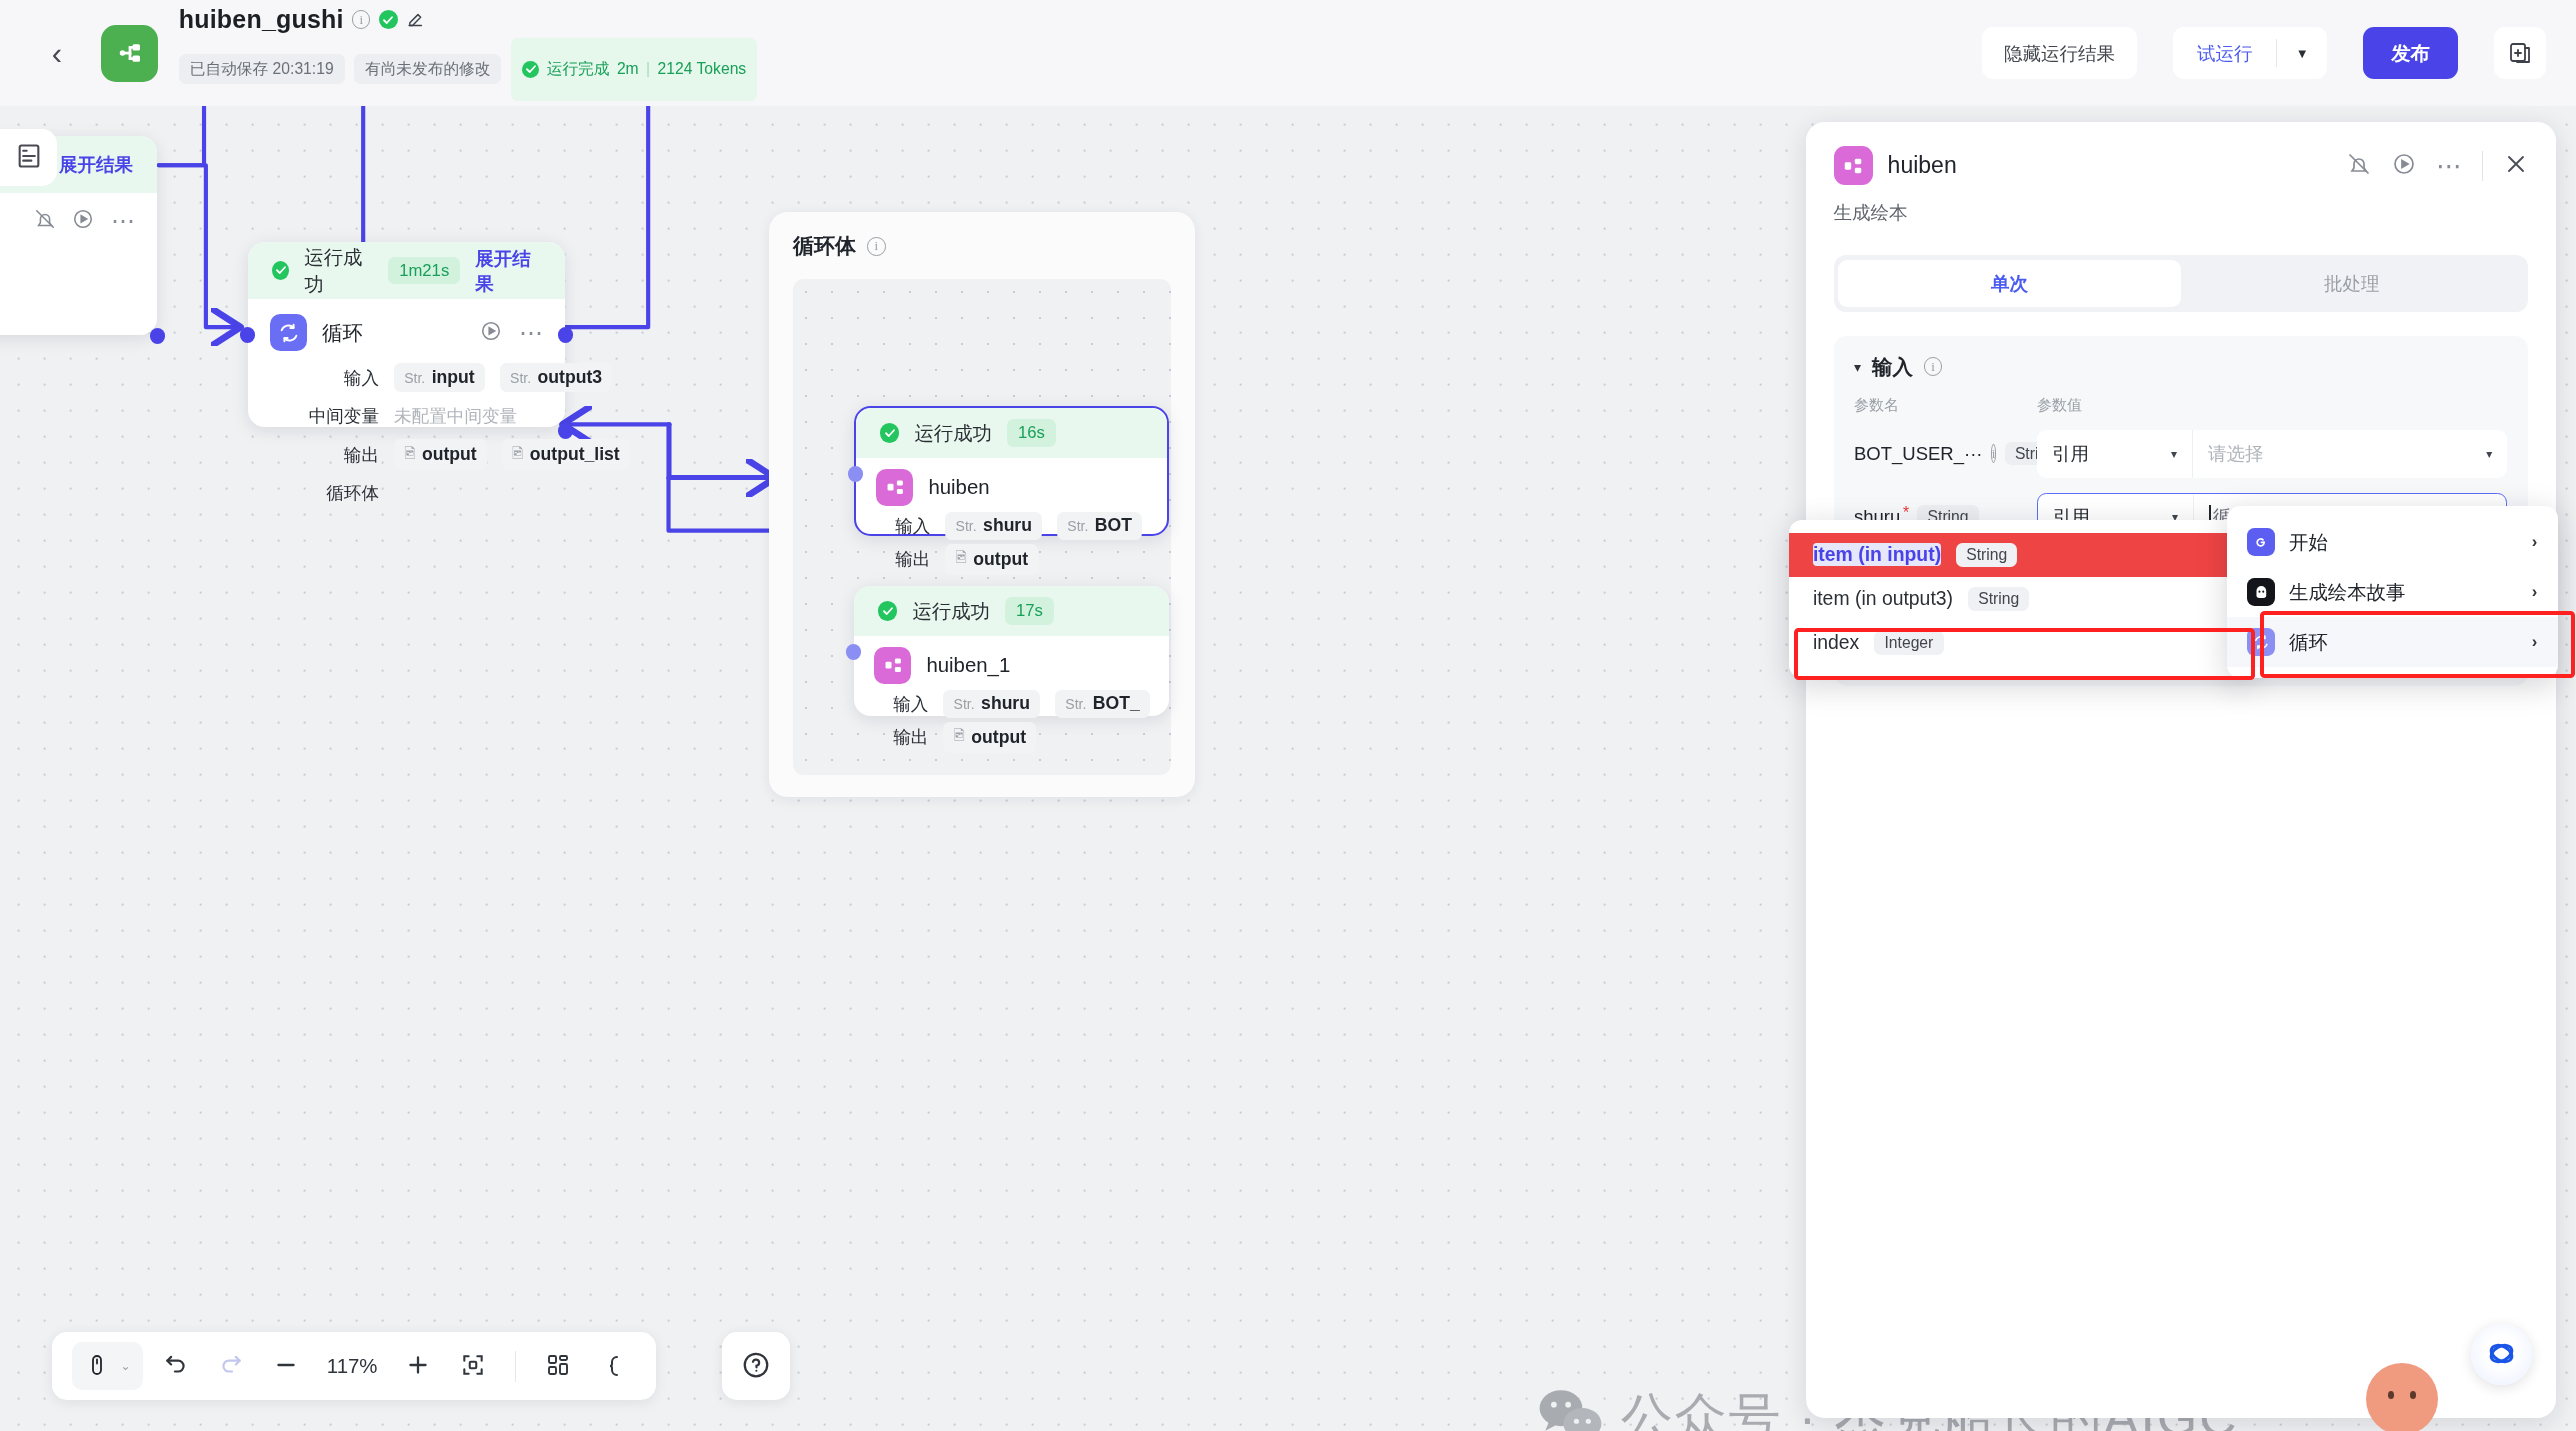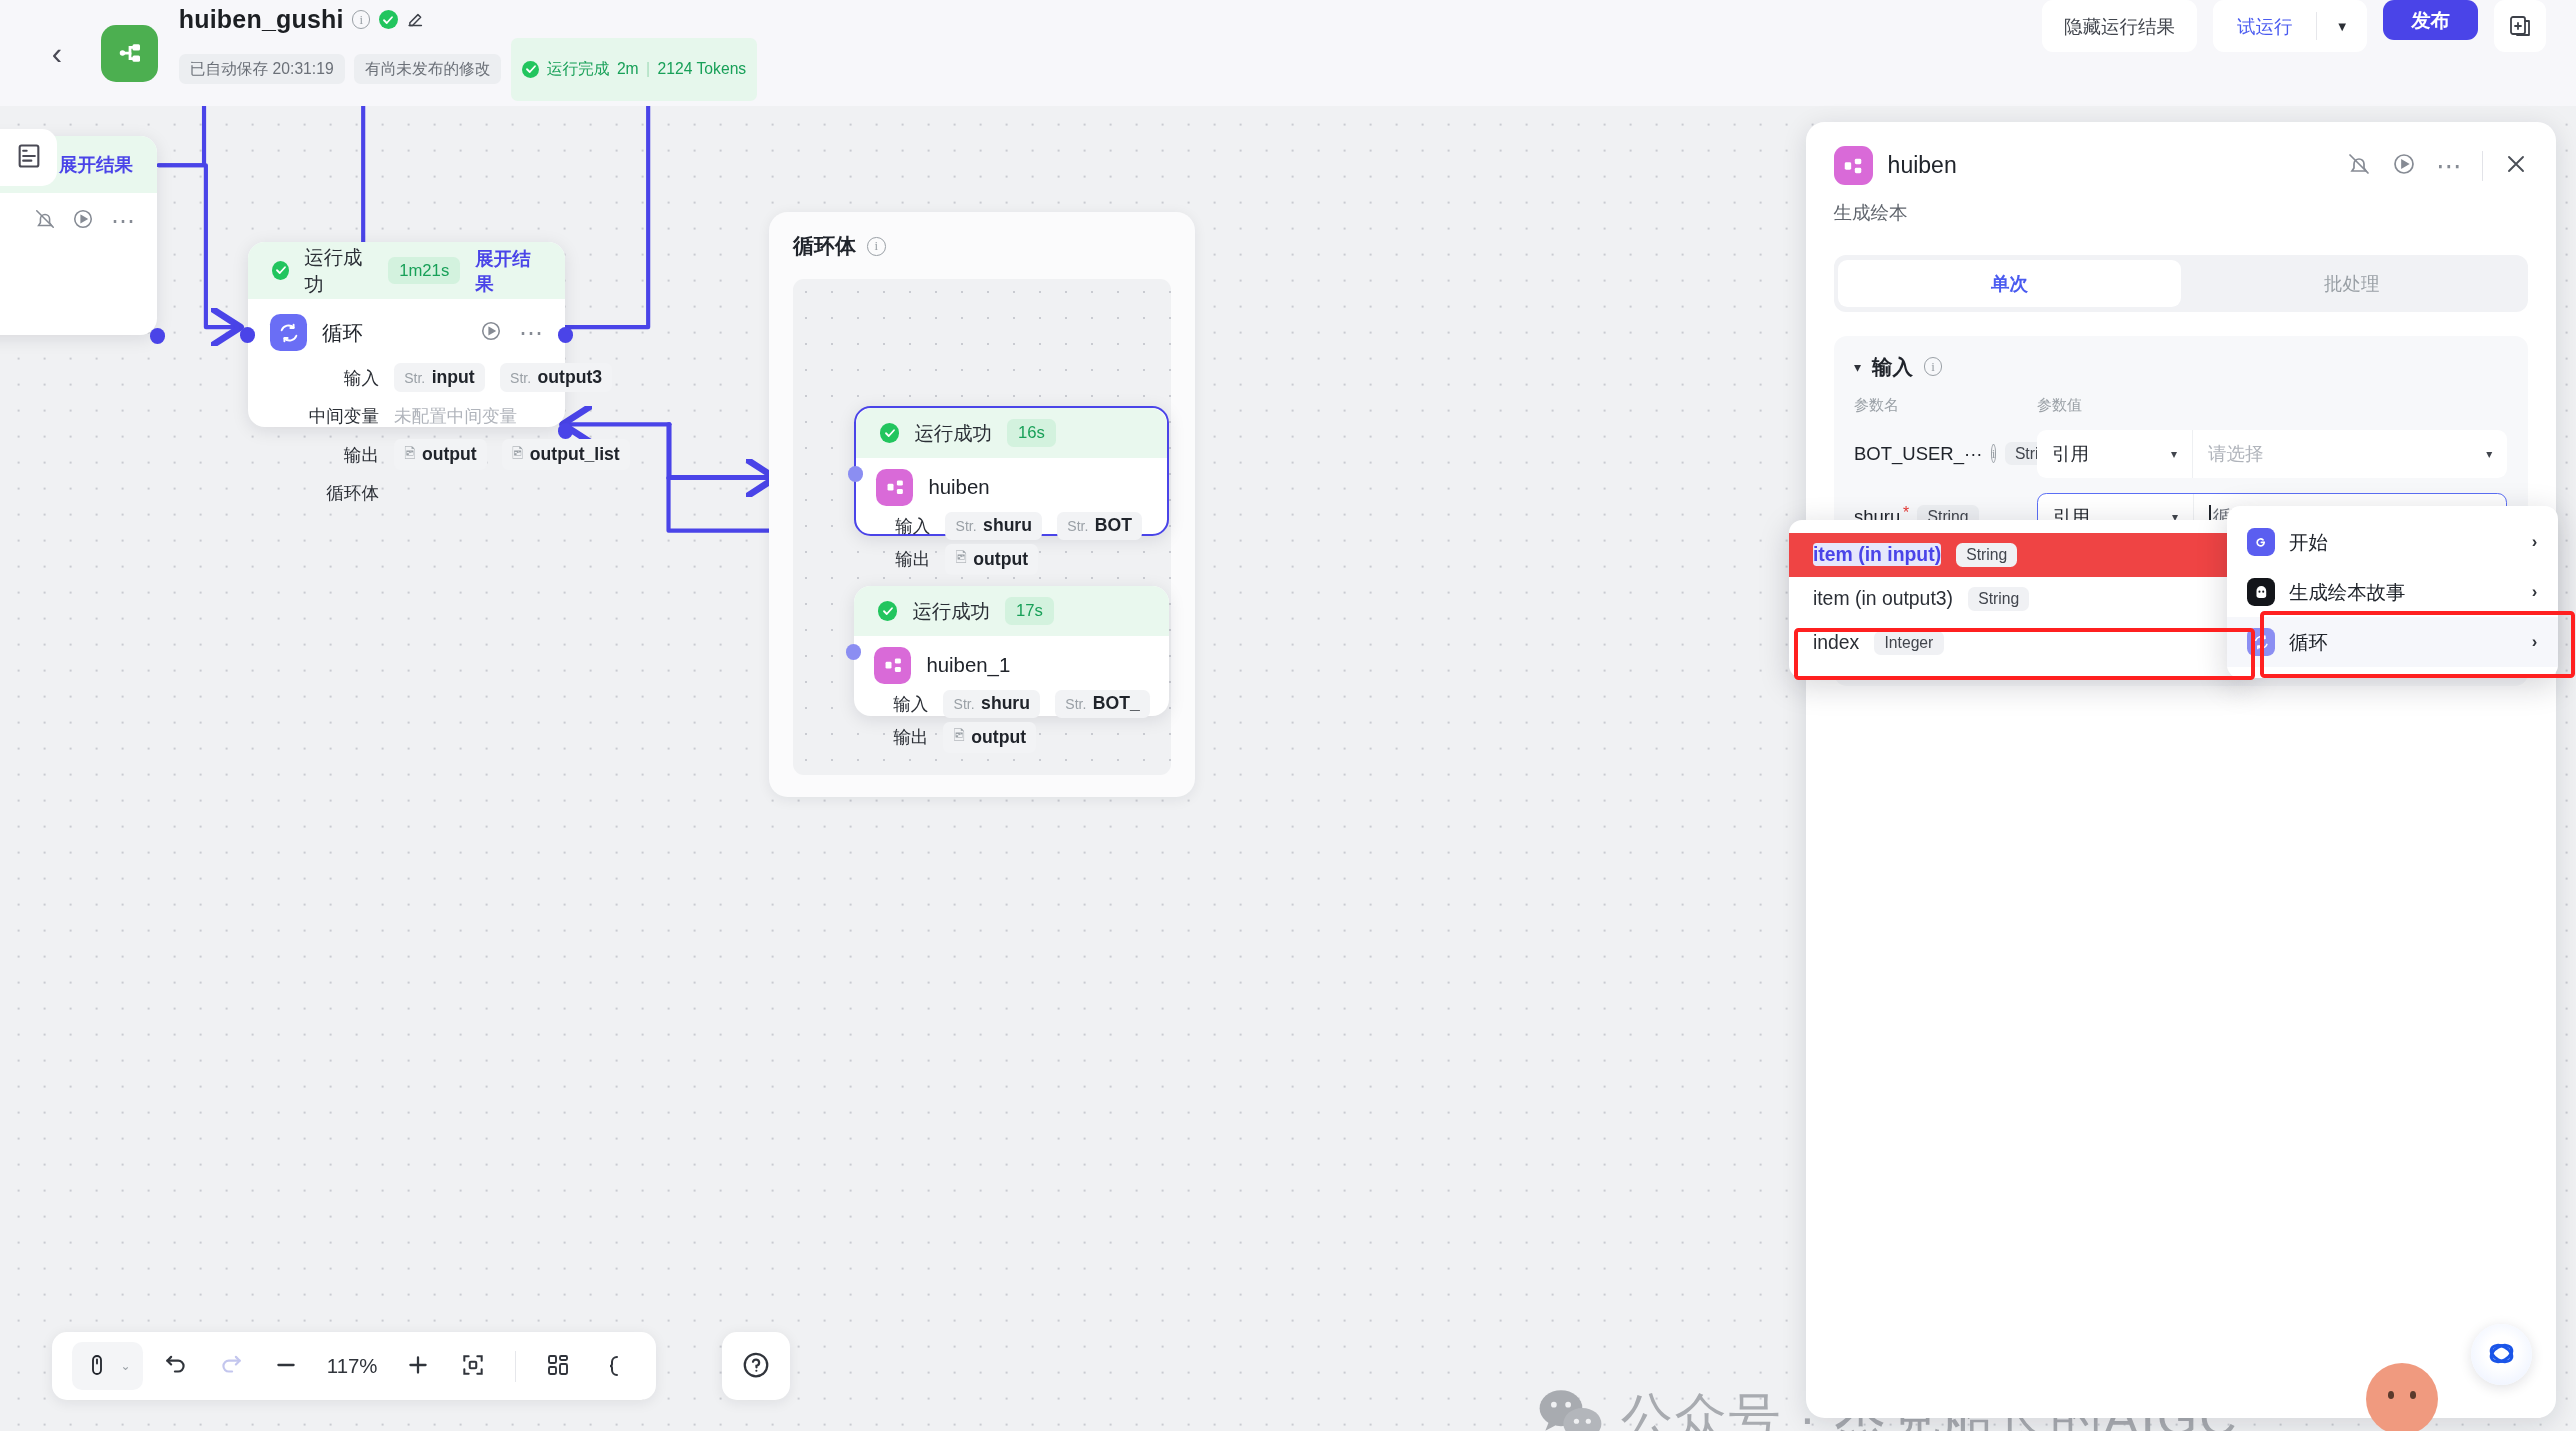--- a/index.html
+++ b/index.html
@@ -45,33 +45,33 @@
   }
   .chip-run {
     background: #e6f7ec; color: #18a058; font-size: 15.7px; border-radius: 6.5px;
     padding: 21px 11px; display: flex; align-items: center; gap: 7.4px; white-space: nowrap;
   }
   .chip-run .ico-check-green { width: 17.6px; height: 17.6px; }
   .chip-run .sep { color: #a6ddbd; }
 
   .topbar-right {
     position: absolute; right: 30px; top: 0; height: 106px;
-    display: flex; align-items: flex-start; gap: 16px;
+    display: flex; align-items: center; gap: 36px;
   }
   .btn-white {
     background: #fff; border-radius: 11px; height: 52px; padding: 0 22px;
     display: flex; align-items: center; font-size: 18.5px; color: #41454d;
     cursor: pointer; border: none; white-space: nowrap;
   }
   .btn-split { background:#fff; border-radius:11px; height:52px; display:flex; align-items:center; }
   .btn-split .part { padding: 0 24px; font-size: 18.5px; color: #4a5bf0; cursor: pointer; white-space: nowrap; }
   .btn-split .divider { width: 0.9px; height: 28px; background: #e6e7eb; }
   .btn-split .caret { padding: 0 18.5px; cursor: pointer; color: #2b2f36; font-size: 13px; }
   .btn-primary {
-    background: #4a44e8; color: #fff; border-radius: 11px; height: 40px; padding: 12px 28px;
+    background: #4a44e8; color: #fff; border-radius: 11px; height: 52px; padding: 12px 28px;
     display: flex; align-items: center; font-size: 19.4px; font-weight: 700; cursor: pointer; border: none;
   }
   .btn-icon-sq {
     background: #fff; border-radius: 11px; width: 52px; height: 52px;
     display: flex; align-items: center; justify-content: center; cursor: pointer; color:#3d4149;
   }
 
   
   .canvas {
     position: absolute; left: 0; top: 106px; width: 2576px; height: 1325px;

